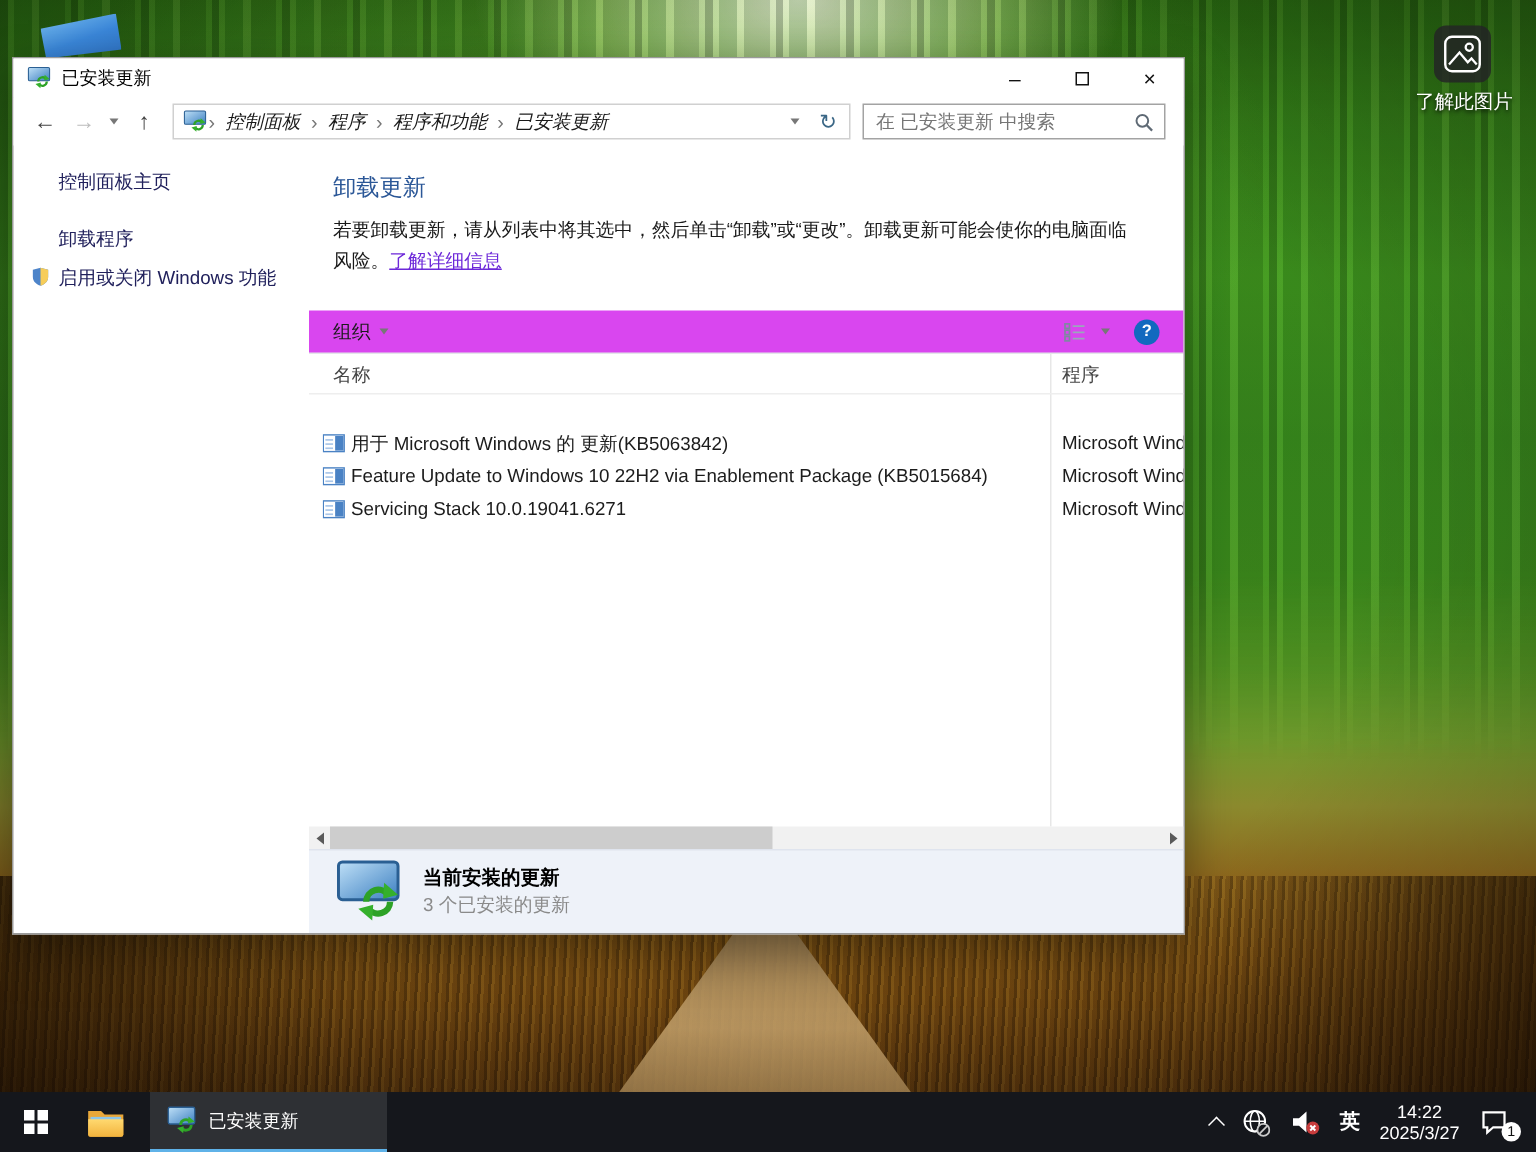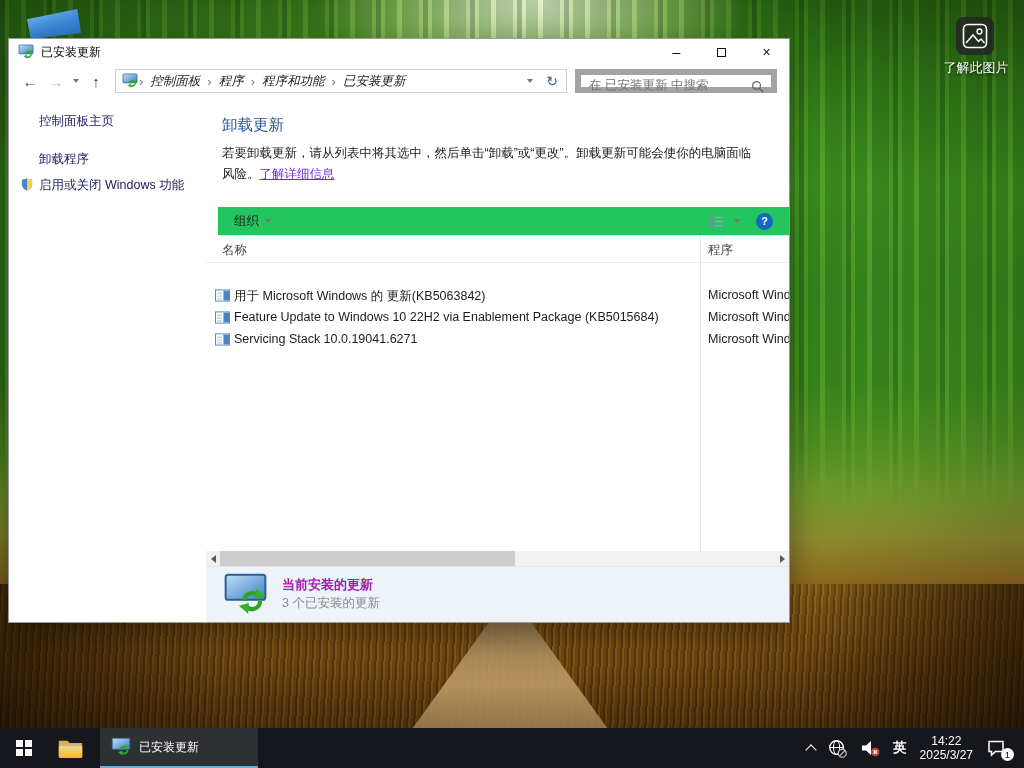--- a/index.html
+++ b/index.html
@@ -54,38 +54,38 @@
   .nb-chev { width:14px; display:flex; justify-content:center; }
   .caret-down { display:inline-block; width:0; height:0; border-left:3.5px solid transparent; border-right:3.5px solid transparent; border-top:4px solid #777; }
   .addressbar { flex:0 0 452px; height:24px; border:1px solid #d0d0d0; background:#fff; margin-left:6px;
     display:flex; align-items:center; padding:0 2px 0 6px; font-size:12.5px; color:#191919; }
   .abicon svg { width:16px; height:16px; display:block; }
   .crumb { padding:0 6px; cursor:pointer; white-space:nowrap;font-style:italic; }
   .crumb-sep { color:#777; font-size:13px; padding:0 1px; }
   .ab-spacer { flex:1; }
   .ab-caret { width:20px; display:flex; justify-content:center; cursor:pointer; }
   .ab-refresh { width:24px; text-align:center; font-size:14px; color:#3b6786; cursor:pointer; }
-  .searchbox { flex:0 0 202px; height:24px; border:6px solid #a3a3a3; margin-left:8px; position:relative; background:#fff; }
+  .searchbox { flex:0 0 202px; height:24px; border:1px solid #a3a3a3; margin-left:8px; position:relative; background:#fff; }
   .searchbox input { border:0; outline:0; width:100%; height:100%; padding:0 26px 0 8px; font-size:12.5px; font-family:inherit; color:#222; background:transparent; }
   .searchbox input::placeholder { color:#757575; opacity:1; }
   .searchbox svg { position:absolute; right:7px; top:5px; width:13px; height:13px; }
 
   .winbody { display:flex; height:calc(100% - 58px); position:relative; }
   .sidebar { width:197px; position:relative; flex:none; }
   .side-item { position:absolute; left:30px; font-size:12.5px; color:#21215c; white-space:nowrap; cursor:pointer; }
   .si-0 { top:16px; } .si-1 { top:54px; } .si-2 { top:80px; }
   .side-shield { position:absolute; left:12px; top:81px; width:12px; height:13px; opacity:.85; }
 
   .main { flex:1; position:relative; overflow:hidden; }
   .page-heading { position:absolute; left:16px; top:18px; font-size:15.5px; color:#2b5797; }
   .desc { position:absolute; left:16px; font-size:12.5px; color:#191919; white-space:nowrap; }
   .d-1 { top:48px; } .d-2 { top:69px; }
   .learn-link { color:#6d28d9; text-decoration:underline; cursor:pointer; }
 
-  .toolbar { position:absolute; top:110px; left:12px; right:0; height:29px; background:#22c55e;
+  .toolbar { position:absolute; top:110px; left:0; right:0; height:29px; background:#d946ef;
     border-bottom:1px solid #e4e6e9; display:flex; align-items:center; padding:0 16px; font-size:12.5px; color:#1a1a1a; }
   .tb-organize { display:flex; align-items:center; gap:6px; cursor:pointer; }
   .tb-right { margin-left:auto; display:flex; align-items:center; gap:10px; }
   .tb-view { cursor:pointer; } .tb-view svg { width:15px; height:13px; display:block; }
   .tb-help { width:17px; height:17px; border-radius:50%; background:#1269bf; color:#fff; font-size:11px; font-weight:bold;
     display:flex; align-items:center; justify-content:center; margin-left:6px; cursor:pointer; }
 
   .col-sep { position:absolute; left:494px; top:139px; height:315px; border-left:1px solid #e7e7e7; }
   .listheader { position:absolute; top:139px; left:0; right:0; height:27px; border-bottom:1px solid #eee; font-size:12.5px; color:#454545; }
   .lh-name { position:absolute; left:16px; top:6px; cursor:pointer; }
@@ -102,21 +102,21 @@
 
   .hscroll { position:absolute; top:454px; left:0; right:0; height:15px; background:#f1f1f1; }
   .hs-thumb { position:absolute; left:14px; width:295px; top:0; bottom:0; background:#cdcdcd; cursor:pointer; }
   .hs-arrow { position:absolute; top:0; bottom:0; width:14px; display:flex; align-items:center; justify-content:center; cursor:pointer; }
   .hs-left { left:0; } .hs-right { right:0; }
   .tri-l { width:0; height:0; border-top:4px solid transparent; border-bottom:4px solid transparent; border-right:5px solid #5a5a5a; }
   .tri-r { width:0; height:0; border-top:4px solid transparent; border-bottom:4px solid transparent; border-left:5px solid #5a5a5a; }
 
   .details { position:absolute; top:469px; left:0; right:0; bottom:0; background:#eef2f9; border-top:1px solid #dfe4ee; }
   .dicon { position:absolute; left:16px; top:5px; width:47px; height:45px; }
-  .dtitle { position:absolute; left:76px; top:9px; font-size:13px; font-weight:600; color:#a21caf; }
+  .dtitle { position:absolute; left:76px; top:9px; font-size:13px; font-weight:600; color:#000000; }
   .dsub { position:absolute; left:76px; top:28px; font-size:12.5px; color:#8a8a8a; }
 
   
   .taskbar { position:absolute; left:0; bottom:0; width:1024px; height:40px; z-index:10;
     background:#15171c; display:flex; align-items:stretch; color:#fff; }
   .tb-start { width:48px; display:flex; align-items:center; justify-content:center; cursor:pointer; }
   .winlogo { display:grid; grid-template-columns:7px 7px; grid-template-rows:7px 7px; gap:1.5px; }
   .winlogo i { background:#fff; display:block; }
   .tb-app { width:44px; display:flex; align-items:center; justify-content:center; cursor:pointer; }
   .tb-app svg { width:25px; height:21px; }

